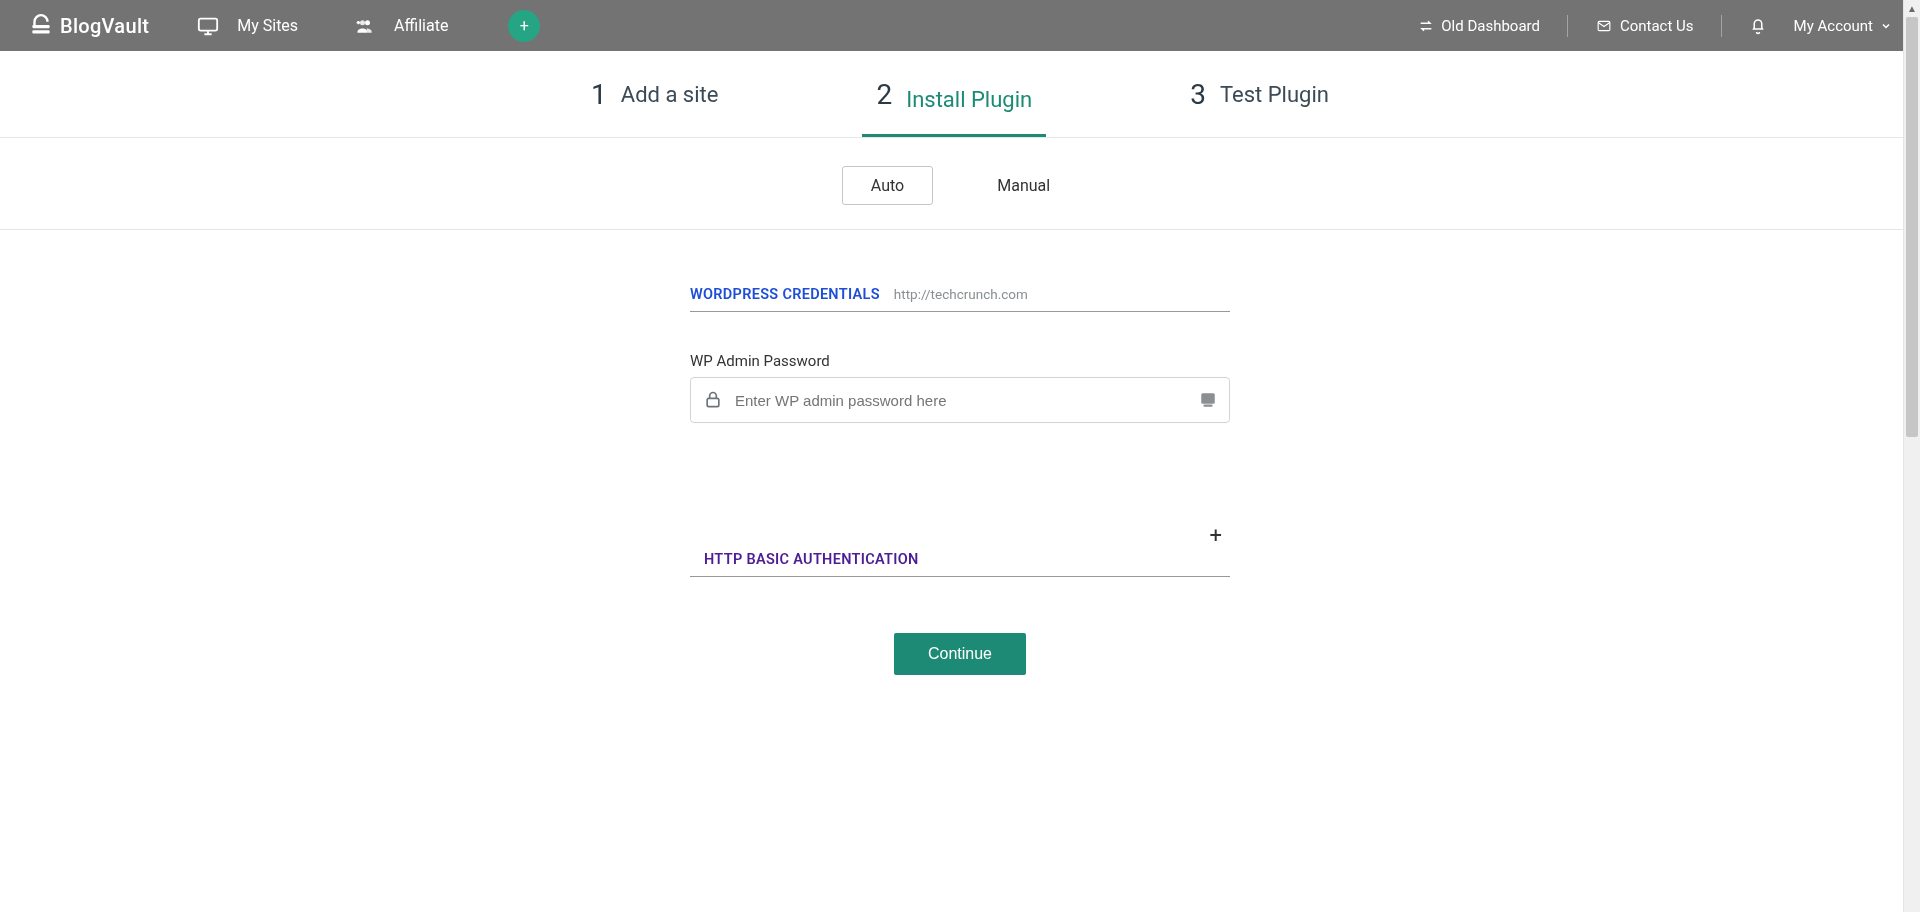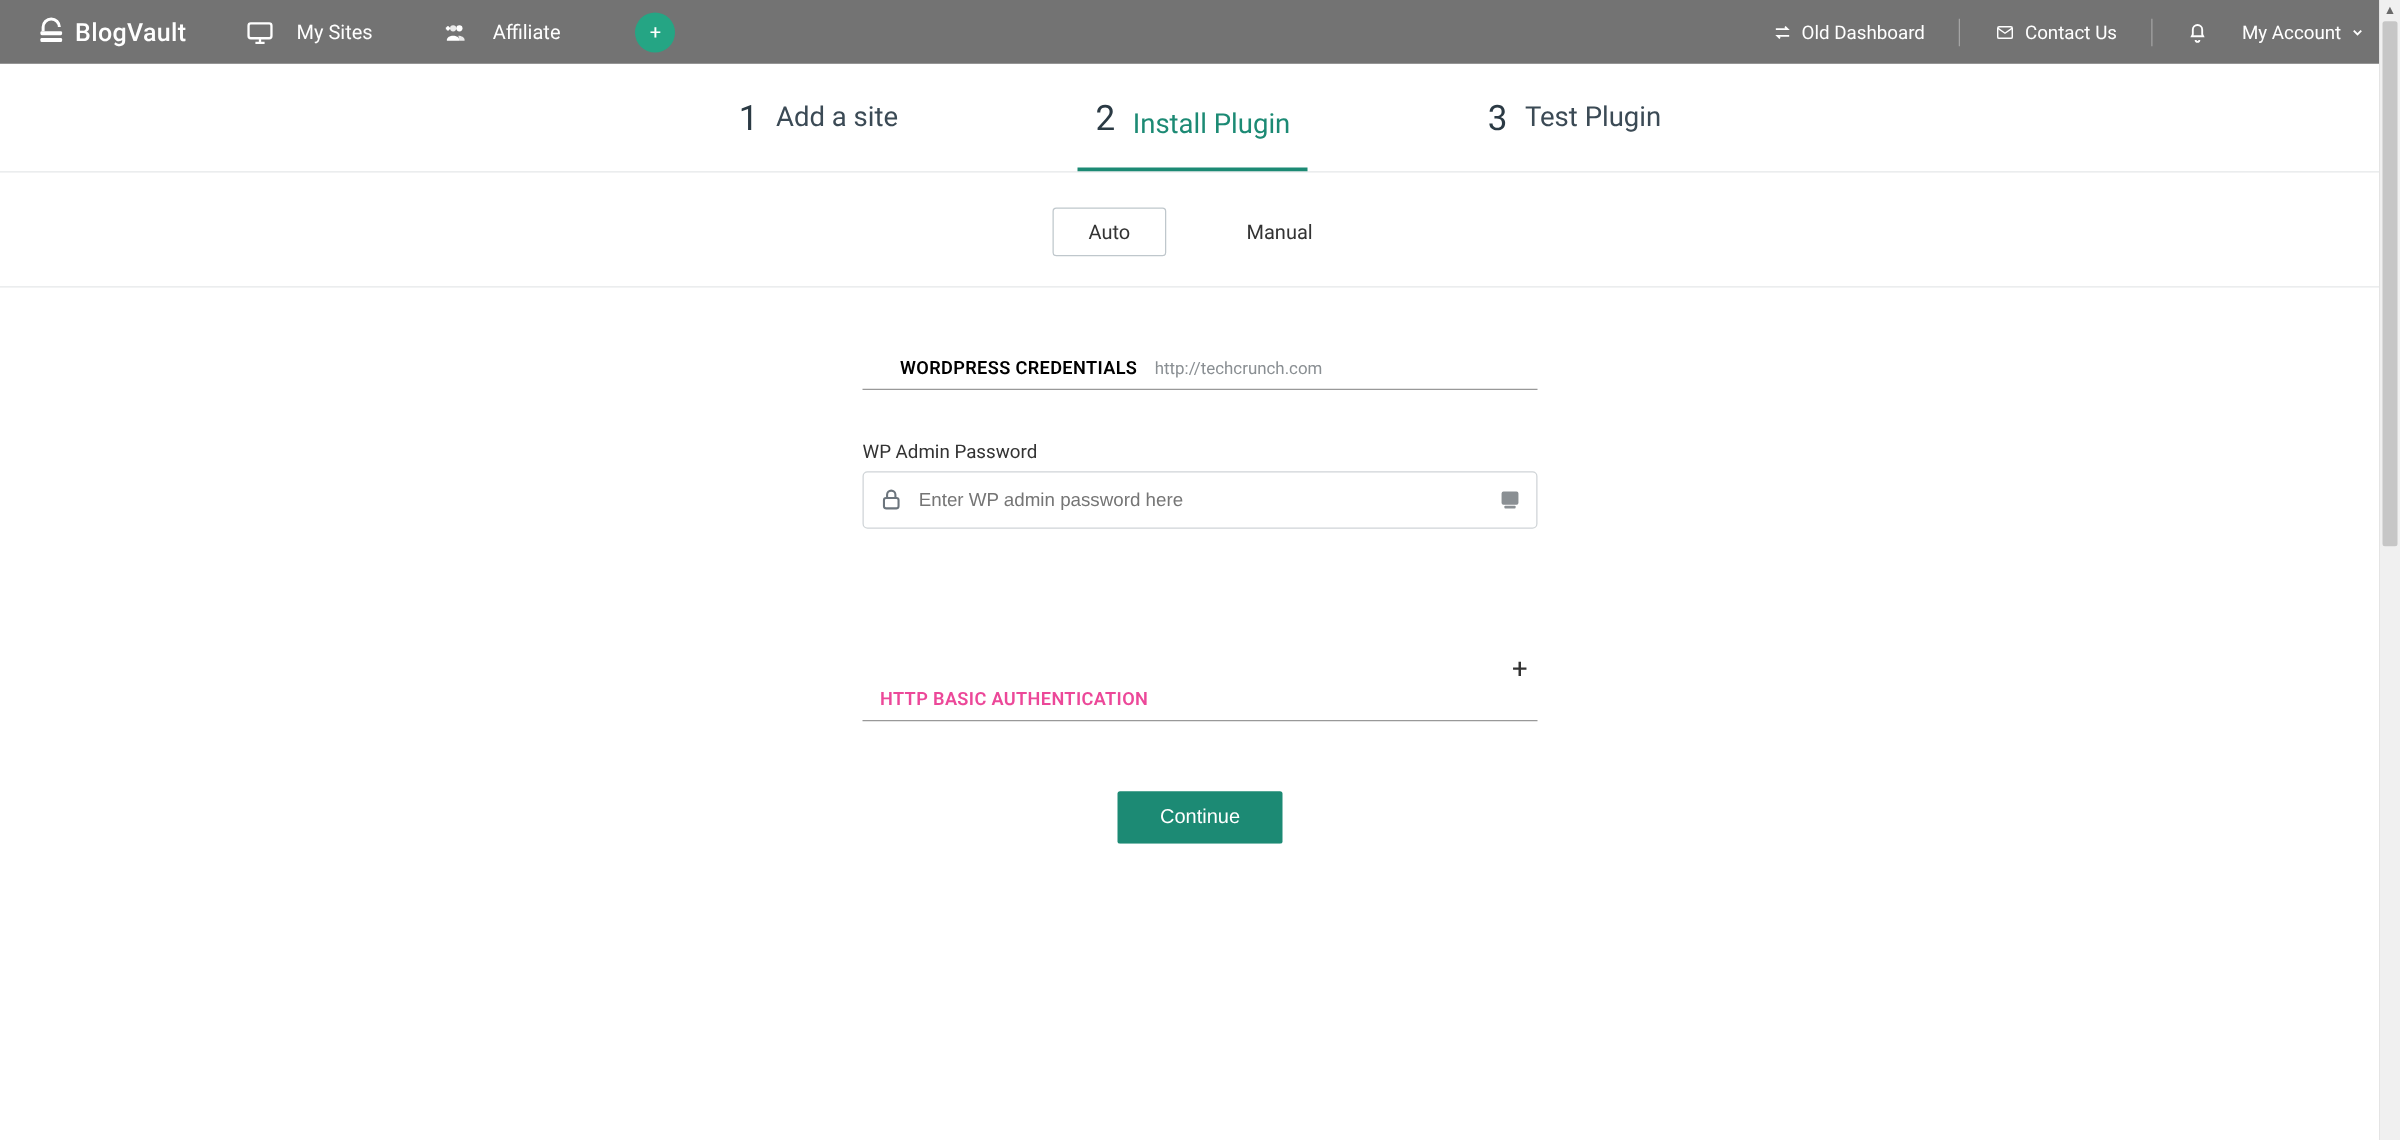--- a/index.html
+++ b/index.html
@@ -26,31 +26,31 @@
 .step.active .step-label { color: #1c8a74; margin-top: 10px; }
 
 
 .mode-row { display: flex; justify-content: center; align-items: center; gap: 36px; padding: 28px 0 24px; border-bottom: 1px solid #e5e7e9; }
 .mode-btn { padding: 9px 28px; font-size: 16px; color: #333; cursor: pointer; }
 .mode-btn.selected { border: 1px solid #bfc7cc; border-radius: 3px; }
 
 
 .card { max-width: 540px; margin: 56px auto 0; }
 .section-head { display: flex; align-items: baseline; gap: 14px; border-bottom: 1px solid #999; padding-bottom: 8px; }
-.section-title { color: #000000; font-size: 14.5px; font-weight: 600; letter-spacing: 0.3px; margin-left: 30px; }
+.section-title { color: #1d4ed8; font-size: 14.5px; font-weight: 600; letter-spacing: 0.3px; }
 .section-sub { color: #8a8f93; font-size: 13.5px; }
 .field { margin-top: 18px; }
 .field-label { font-size: 15px; color: #333; margin-bottom: 7px; }
 .input-wrap { display: flex; align-items: center; border: 1px solid #cfd4d7; border-radius: 4px; padding: 0 12px; height: 46px; }
 .input-wrap .left-ic { color: #6c757d; display: flex; }
 .input-wrap input { flex: 1; border: none; outline: none; font-size: 15px; padding: 0 12px; background: transparent; }
 .input-wrap .right-ic { color: #888; display: flex; }
 
 .expand-row { display: flex; align-items: center; justify-content: space-between; border-bottom: 1px solid #999; padding-bottom: 8px; margin-top: 80px; cursor: pointer; }
-.expand-row .title { color: #ec4899; font-size: 14.5px; font-weight: 600; letter-spacing: 0.3px; padding-left: 14px; margin-top: 48px; }
+.expand-row .title { color: #4c1d95; font-size: 14.5px; font-weight: 600; letter-spacing: 0.3px; padding-left: 14px; margin-top: 48px; }
 .expand-row .plus { font-size: 22px; color: #333; padding-right: 8px; }
 
 .continue-wrap { display: flex; justify-content: center; margin-top: 56px; }
 .continue-btn { background: #1c8a74; color: #fff; border: none; padding: 12px 34px; font-size: 16px; border-radius: 2px; cursor: pointer; }
 
 
 .vscroll { position: fixed; right: 0; top: 0; bottom: 0; width: 17px; background: #f0f0f0; border-left: 1px solid #e4e4e4; }
 .vscroll .arrow { height: 17px; display:flex; align-items:center; justify-content:center; color:#6a6a6a; font-size:10px; }
 .vscroll .thumb { position:absolute; left:2px; right:2px; top:17px; height:420px; background:#c6c6c6; border-radius:2px; }
 

